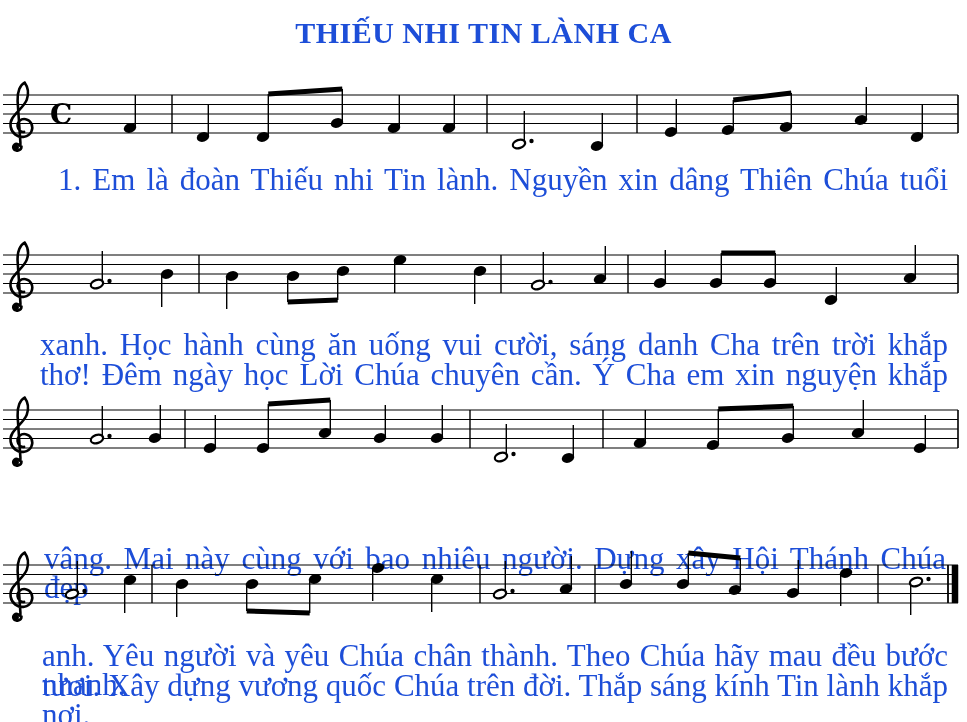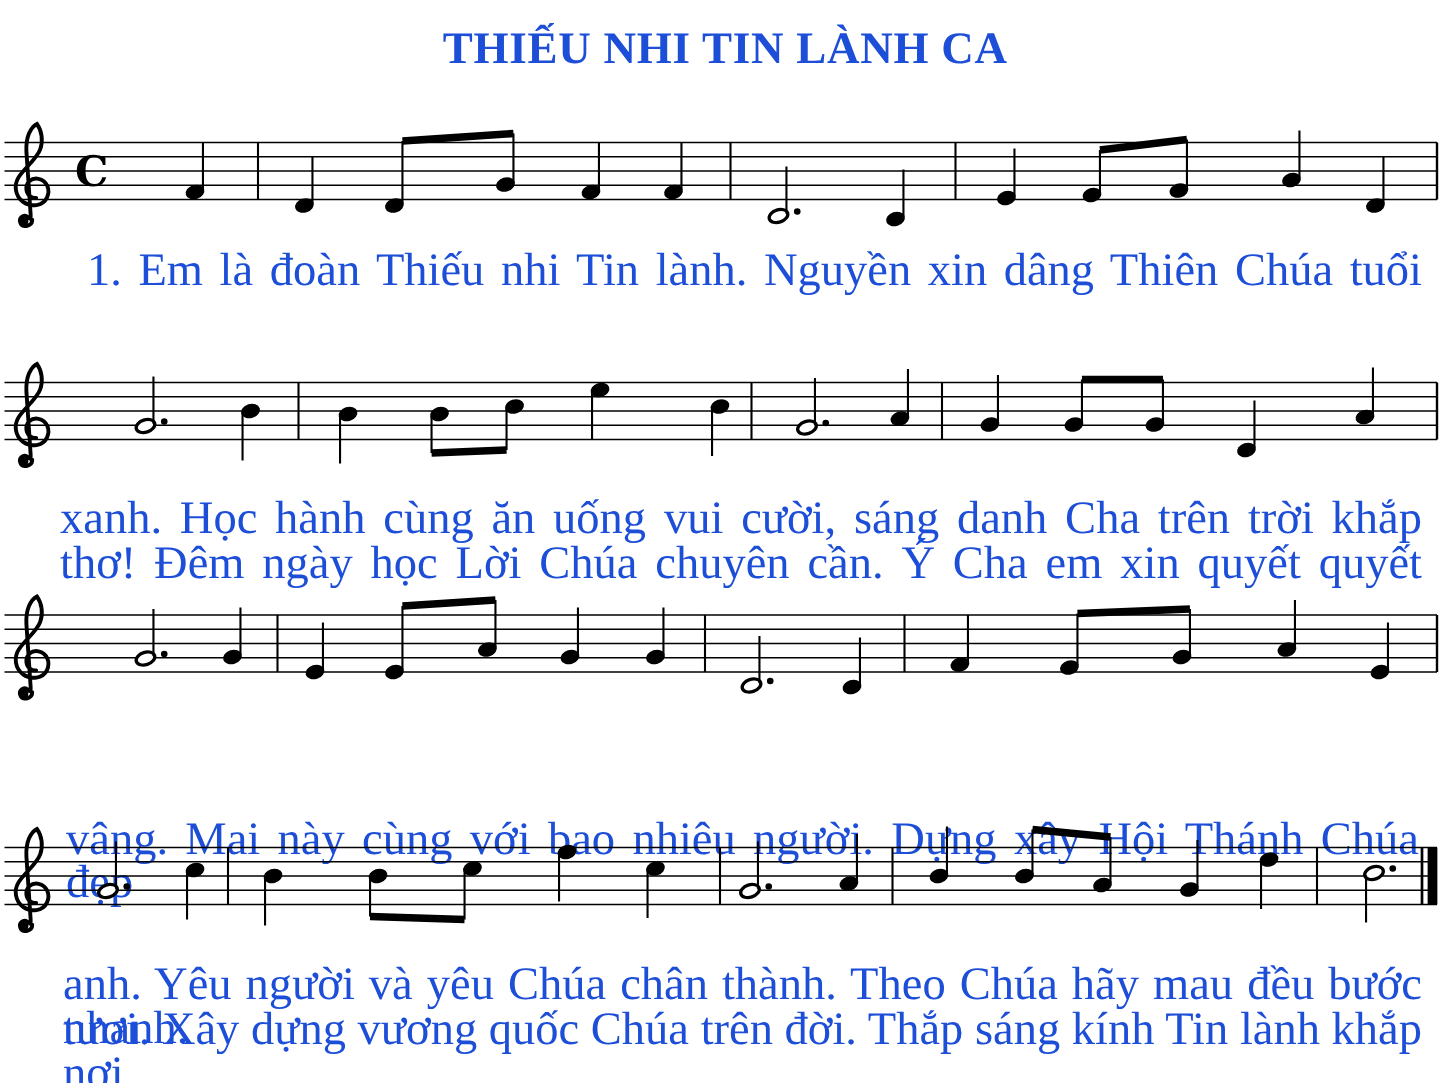--- a/index.html
+++ b/index.html
@@ -162,21 +162,21 @@
       </g>
       <line x1="836.3" y1="58.5" x2="836.3" y2="27" stroke="#000000" stroke-width="1.4"></line>
       <g transform="rotate(-18 910 38)">
         <ellipse cx="910" cy="38" rx="6.4" ry="4.7" fill="#000000"></ellipse>
       </g>
       <line x1="915.3" y1="36.5" x2="915.3" y2="5" stroke="#000000" stroke-width="1.4"></line>
       <line x1="287.7" y1="62" x2="337.7" y2="60" stroke="#000000" stroke-width="5" stroke-linecap="butt"></line>
       <line x1="721.3" y1="13" x2="775.3" y2="13" stroke="#000000" stroke-width="5" stroke-linecap="butt"></line>
     </svg>
   <div id="ly-2" class="lyric s2">xanh. Học hành cùng ăn uống vui cười, sáng danh Cha trên trời khắp</div>
-  <div id="ly-3" class="lyric s2">thơ! Đêm ngày học Lời Chúa chuyên cần. Ý Cha em xin quyết quyết</div>
+  <div id="ly-3" class="lyric s2">thơ! Đêm ngày học Lời Chúa chuyên cần. Ý Cha em xin nguyện khắp</div>
 
   <svg id="staff-2" class="staff" viewBox="0 0 967 78">
       <line x1="3" y1="15" x2="958" y2="15" stroke="#000000" stroke-width="1.1"></line>
       <line x1="3" y1="24.5" x2="958" y2="24.5" stroke="#000000" stroke-width="1.1"></line>
       <line x1="3" y1="34" x2="958" y2="34" stroke="#000000" stroke-width="1.1"></line>
       <line x1="3" y1="43.5" x2="958" y2="43.5" stroke="#000000" stroke-width="1.1"></line>
       <line x1="3" y1="53" x2="958" y2="53" stroke="#000000" stroke-width="1.1"></line>
       <path d="M21.5 66.5 C21.5 70.8 15.2 72.2 13.6 68.6 C12.2 65.4 15.6 62.7 18.1 64.4 C19.9 65.6 20.7 67.6 20.4 62.5 L17.6 21 C17.1 11.5 20.3 4.8 24.6 2.6 C27.9 7.2 28.9 13.8 26.8 19.6 C24.4 26.2 16.8 31.4 12.5 38 C9.1 43.3 10 50.6 15.4 54.6 C20.6 58.4 28.6 57.4 31.3 51.7 C33.8 46.5 31.2 40.2 25.7 39.2 C20.9 38.3 17.1 41.8 17.6 46.3 C18 50 21.2 52.3 24.1 51.9" fill="none" stroke="#000000" stroke-width="2.6" stroke-linecap="round"></path>
       <circle cx="16.2" cy="67.5" r="2.7" fill="#000000"></circle>
       <line x1="185" y1="15" x2="185" y2="53" stroke="#000000" stroke-width="1.4"></line>

